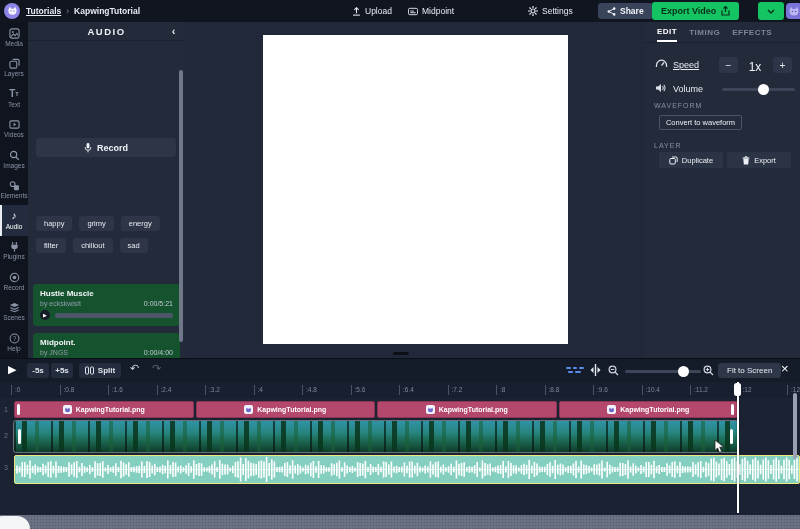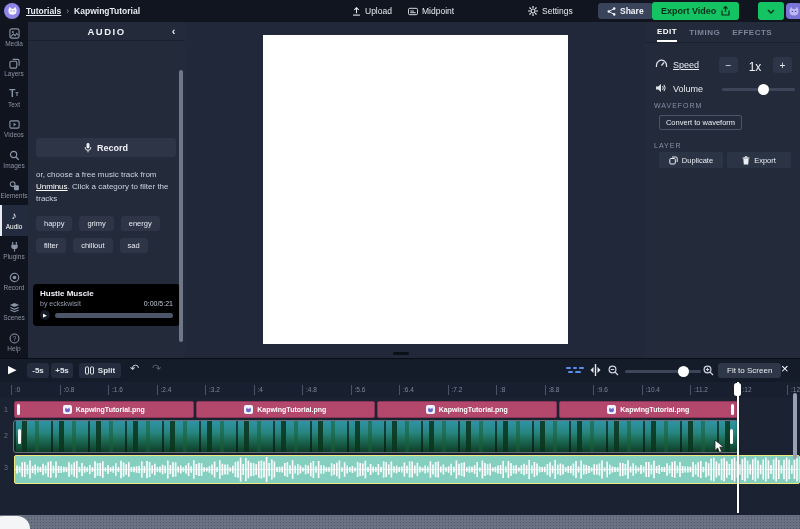--- a/index.html
+++ b/index.html
@@ -35,21 +35,21 @@
   .upload-box { position:absolute; left:8px; top:26px; width:140px; height:57px; border:1.5px dashed #5c6578; border-radius:4px; display:flex; flex-direction:column; align-items:center; justify-content:center; gap:4px; }
   .upload-line1 { display:flex; align-items:center; gap:5px; font-size:9.5px; font-weight:bold; color:#f2f4f8; }
   .upload-line2 { font-size:7.5px; color:#a9b1bf; }
   .url-input { position:absolute; left:8px; top:89px; width:140px; height:23px; background:#ffffff; border:none; border-radius:3px; padding:0 7px; font-size:7.5px; color:#333; font-family:"Liberation Sans",sans-serif; }
   .url-input::placeholder { color:#8d95a3; }
   .record-btn { position:absolute; left:8px; top:116px; width:140px; height:19px; background:#2d3547; border-radius:3px; display:flex; align-items:center; justify-content:center; gap:5px; font-size:9px; font-weight:bold; color:#f0f2f7; }
   .apanel-desc { position:absolute; left:8px; top:147px; width:138px; font-size:8px; line-height:12px; color:#ccd2de; }
   .apanel-desc .ulink { color:#ffffff; text-decoration:underline; }
   .chips { position:absolute; left:8px; top:194px; width:140px; display:flex; flex-wrap:wrap; gap:7px; }
   .chip { background:#2d3547; border-radius:3px; padding:3px 8px; font-size:7.5px; color:#e8ebf1; }
-  .mcard { position:absolute; left:5px; width:147px; height:42px; background:#000000; border-radius:4px; padding:5px 7px; }
+  .mcard { position:absolute; left:5px; width:147px; height:42px; background:#14532d; border-radius:4px; padding:5px 7px; }
   .mcard .mtitle { font-size:8px; font-weight:bold; color:#f2f4f8; }
   .mcard .mrow { display:flex; justify-content:space-between; margin-top:2px; font-size:7px; color:#949cae; }
   .mcard .mplay { display:flex; align-items:center; gap:5px; margin-top:3px; }
   .mcard .pbtn { width:10px; height:10px; border-radius:50%; background:#151b27; display:flex; align-items:center; justify-content:center; color:#fff; font-size:5px; }
   .mcard .pbar { flex:1; height:5px; border-radius:3px; background:#4d5669; }
   .apanel-scroll { position:absolute; right:2px; top:48px; width:4px; height:272px; border-radius:2px; background:#7c8598; opacity:.85; }
 
   
   .stage { position:absolute; left:185px; top:22px; width:460px; height:336px; background:#20283a; }
   .canvas { position:absolute; left:78px; top:13px; width:305px; height:309px; background:#ffffff; }
@@ -300,43 +300,48 @@
     <div class="record-btn">
       <span>
           <svg width="8" height="10" viewBox="0 0 8 11">
             <rect x="2.4" y="0" width="3.2" height="6" rx="1.6" fill="#f0f2f7"></rect>
             <path d="M1 4.5 L1 5.5 Q1 8 4 8 Q7 8 7 5.5 L7 4.5" fill="none" stroke="#f0f2f7" stroke-width="1"></path>
             <path d="M4 8 L4 10.3" stroke="#f0f2f7" stroke-width="1"></path>
           </svg>
         </span>
       <span>Record</span>
     </div>
-    <div class="apanel-desc">
-      <span>or, choose a free music track from </span><span class="ulink">Unminus</span><span>. Click a category to filter the tracks</span>
-    </div>
     <div class="chips">
       <span class="chip">happy</span>
       <span class="chip">grimy</span>
       <span class="chip">energy</span>
       <span class="chip">filter</span>
       <span class="chip">chillout</span>
       <span class="chip">sad</span>
     </div>
     <div class="mcard" style="top:262px;">
       <div class="mtitle">Hustle Muscle</div>
       <div class="mrow">
         <span>by eckskwisit</span>
         <span style="color:#c3c9d6;">0:00/5:21</span>
       </div>
       <div class="mplay">
         <span class="pbtn">
             <span>▶</span>
           </span>
         <span class="pbar"></span>
       </div>
+    </div>
+    <div class="mcard" style="top:311px;">
+      <div class="mtitle">Midpoint.</div>
+      <div class="mrow">
+        <span>by JNGS</span>
+        <span style="color:#c3c9d6;">0:00/4:00</span>
+      </div>
+
     </div>
 
     <div class="apanel-scroll"></div>
   </div>
 
   <div class="stage tex">
     <div class="canvas"></div>
     <div class="stage-hscroll"></div>
   </div>
 

